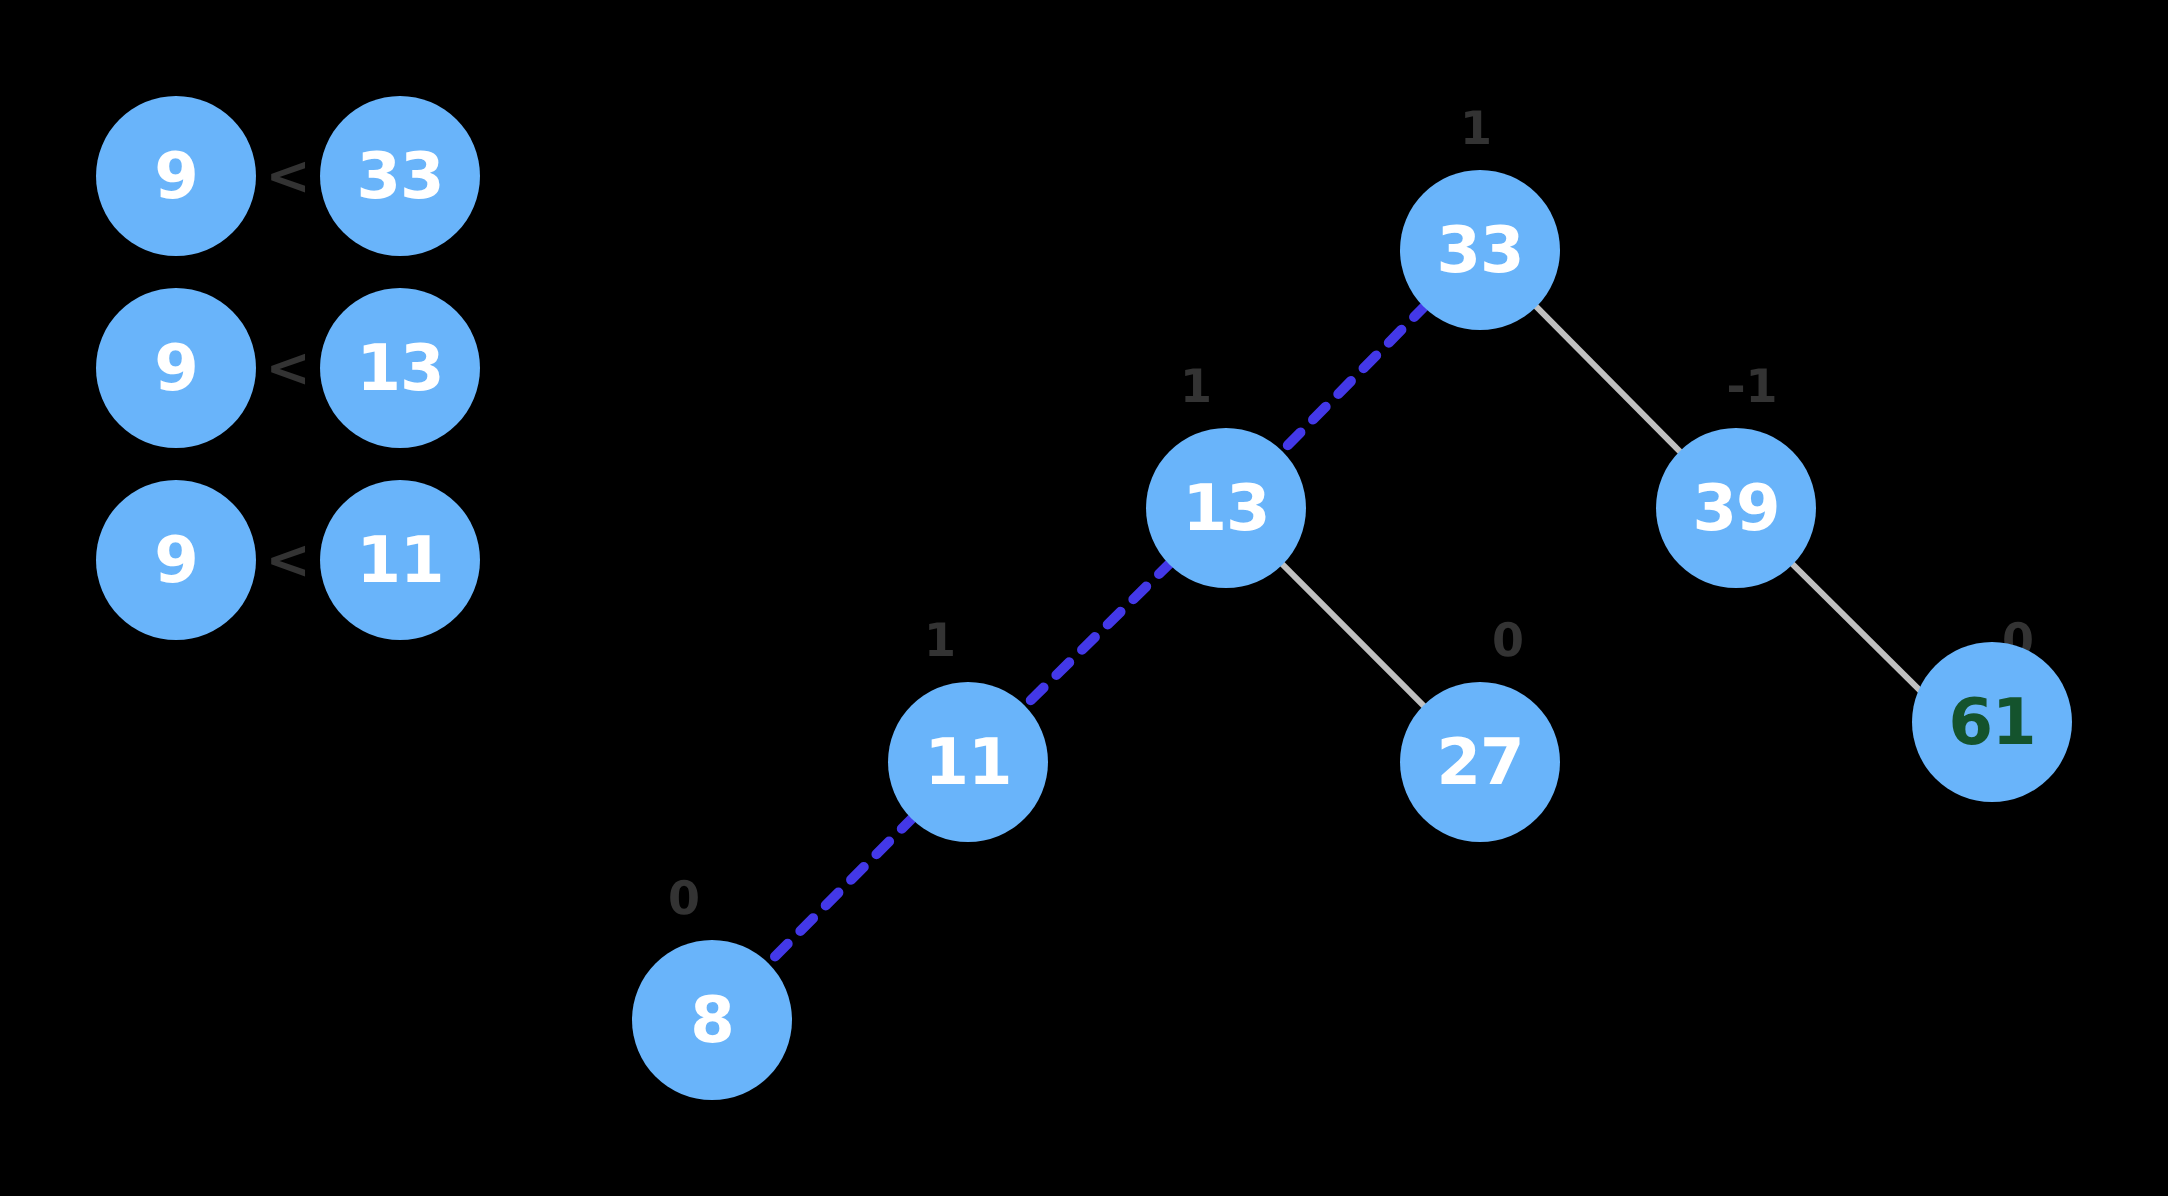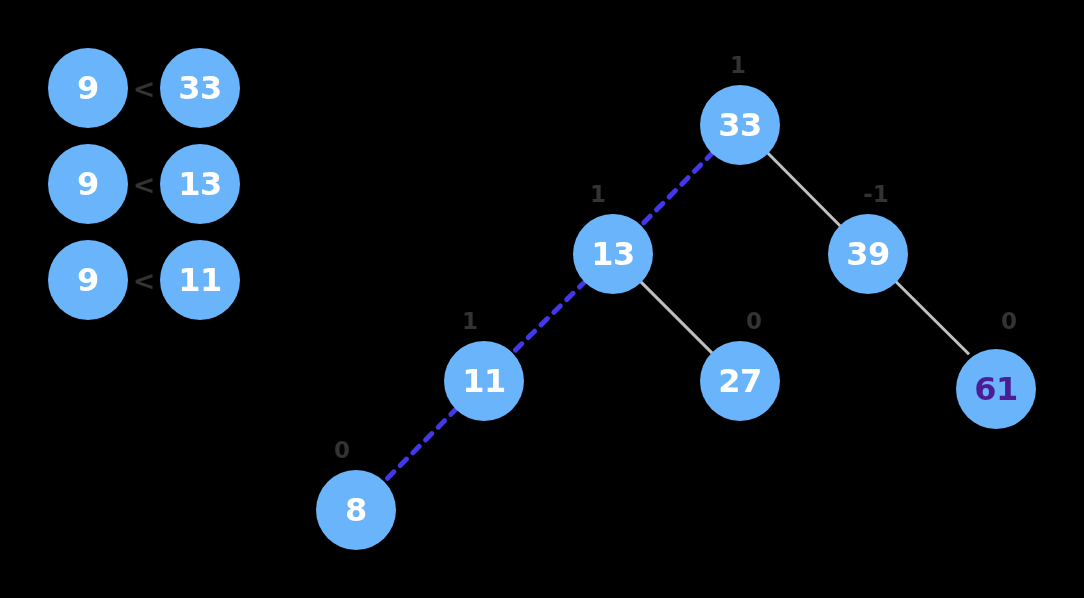--- a/index.html
+++ b/index.html
@@ -135,18 +135,18 @@
       <div class="tree-node" style="left: 740px; top: 125px; background: rgb(105, 180, 250); color: rgb(255, 255, 255);">33</div>
       <div class="balance-label" style="left: 598px; top: 206px; color: rgb(51, 51, 51);">1</div>
       <div class="tree-node" style="left: 613px; top: 254px; background: rgb(105, 180, 250); color: rgb(255, 255, 255);">13</div>
       <div class="balance-label" style="left: 876px; top: 206px; color: rgb(51, 51, 51);">-1</div>
       <div class="tree-node" style="left: 868px; top: 254px; background: rgb(105, 180, 250); color: rgb(255, 255, 255);">39</div>
       <div class="balance-label" style="left: 470px; top: 333px; color: rgb(51, 51, 51);">1</div>
       <div class="tree-node" style="left: 484px; top: 381px; background: rgb(105, 180, 250); color: rgb(255, 255, 255);">11</div>
       <div class="balance-label" style="left: 754px; top: 333px; color: rgb(51, 51, 51);">0</div>
       <div class="tree-node" style="left: 740px; top: 381px; background: rgb(105, 180, 250); color: rgb(255, 255, 255);">27</div>
       <div class="balance-label" style="left: 1009px; top: 333px; color: rgb(51, 51, 51);">0</div>
-      <div class="tree-node" style="left: 996px; top: 389px; background: rgb(105, 180, 250); color: #4c1d95;">61</div>
+      <div class="tree-node" style="left: 996px; top: 361px; background: rgb(105, 180, 250); color: #14532d;">61</div>
       <div class="balance-label" style="left: 342px; top: 462px; color: rgb(51, 51, 51);">0</div>
       <div class="tree-node" style="left: 356px; top: 510px; background: rgb(105, 180, 250); color: rgb(255, 255, 255);">8</div>
     </div>
 
 </div>
 
 </body></html>

